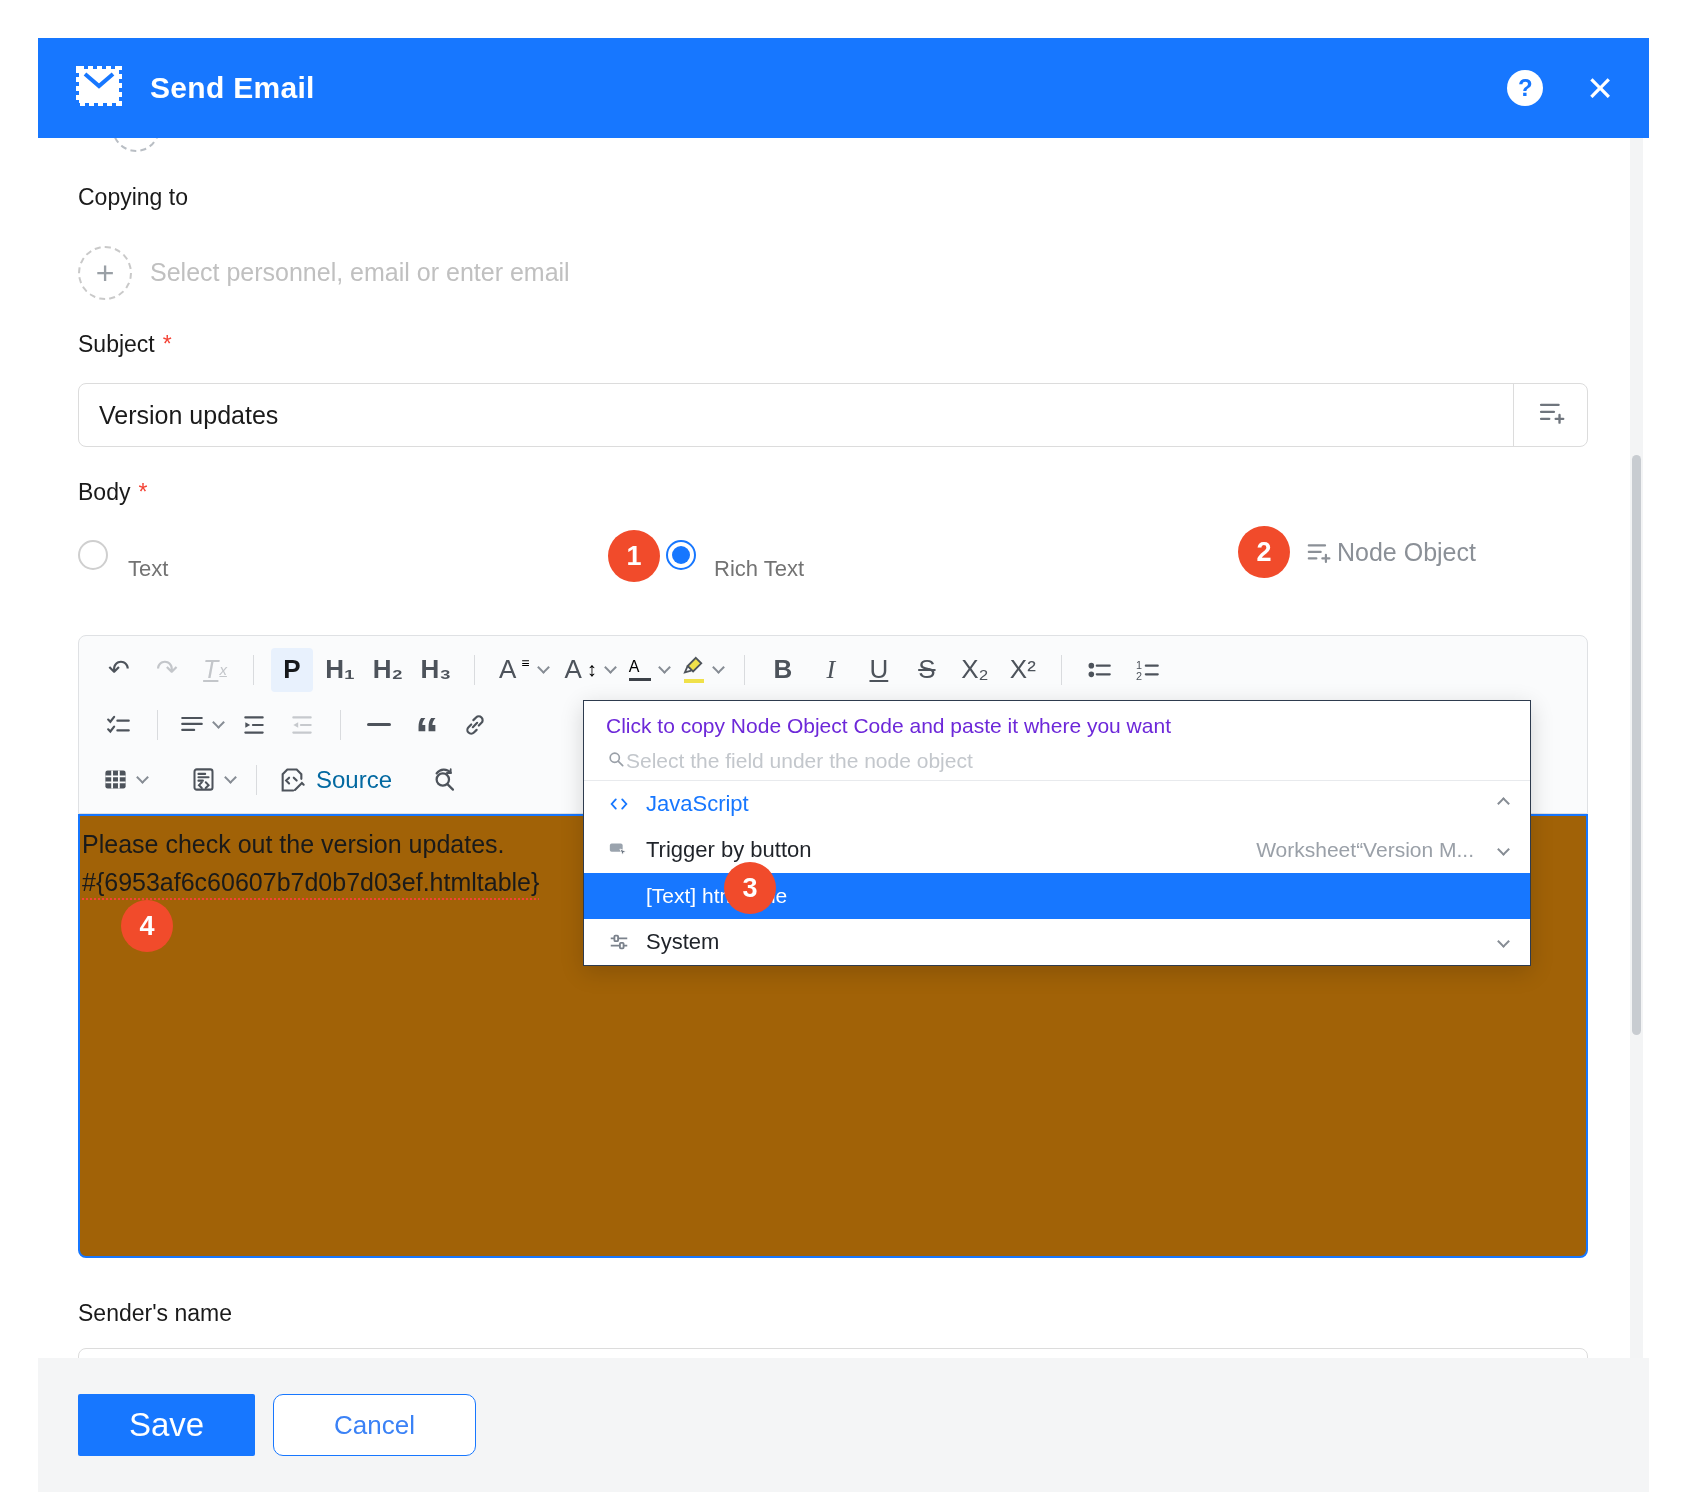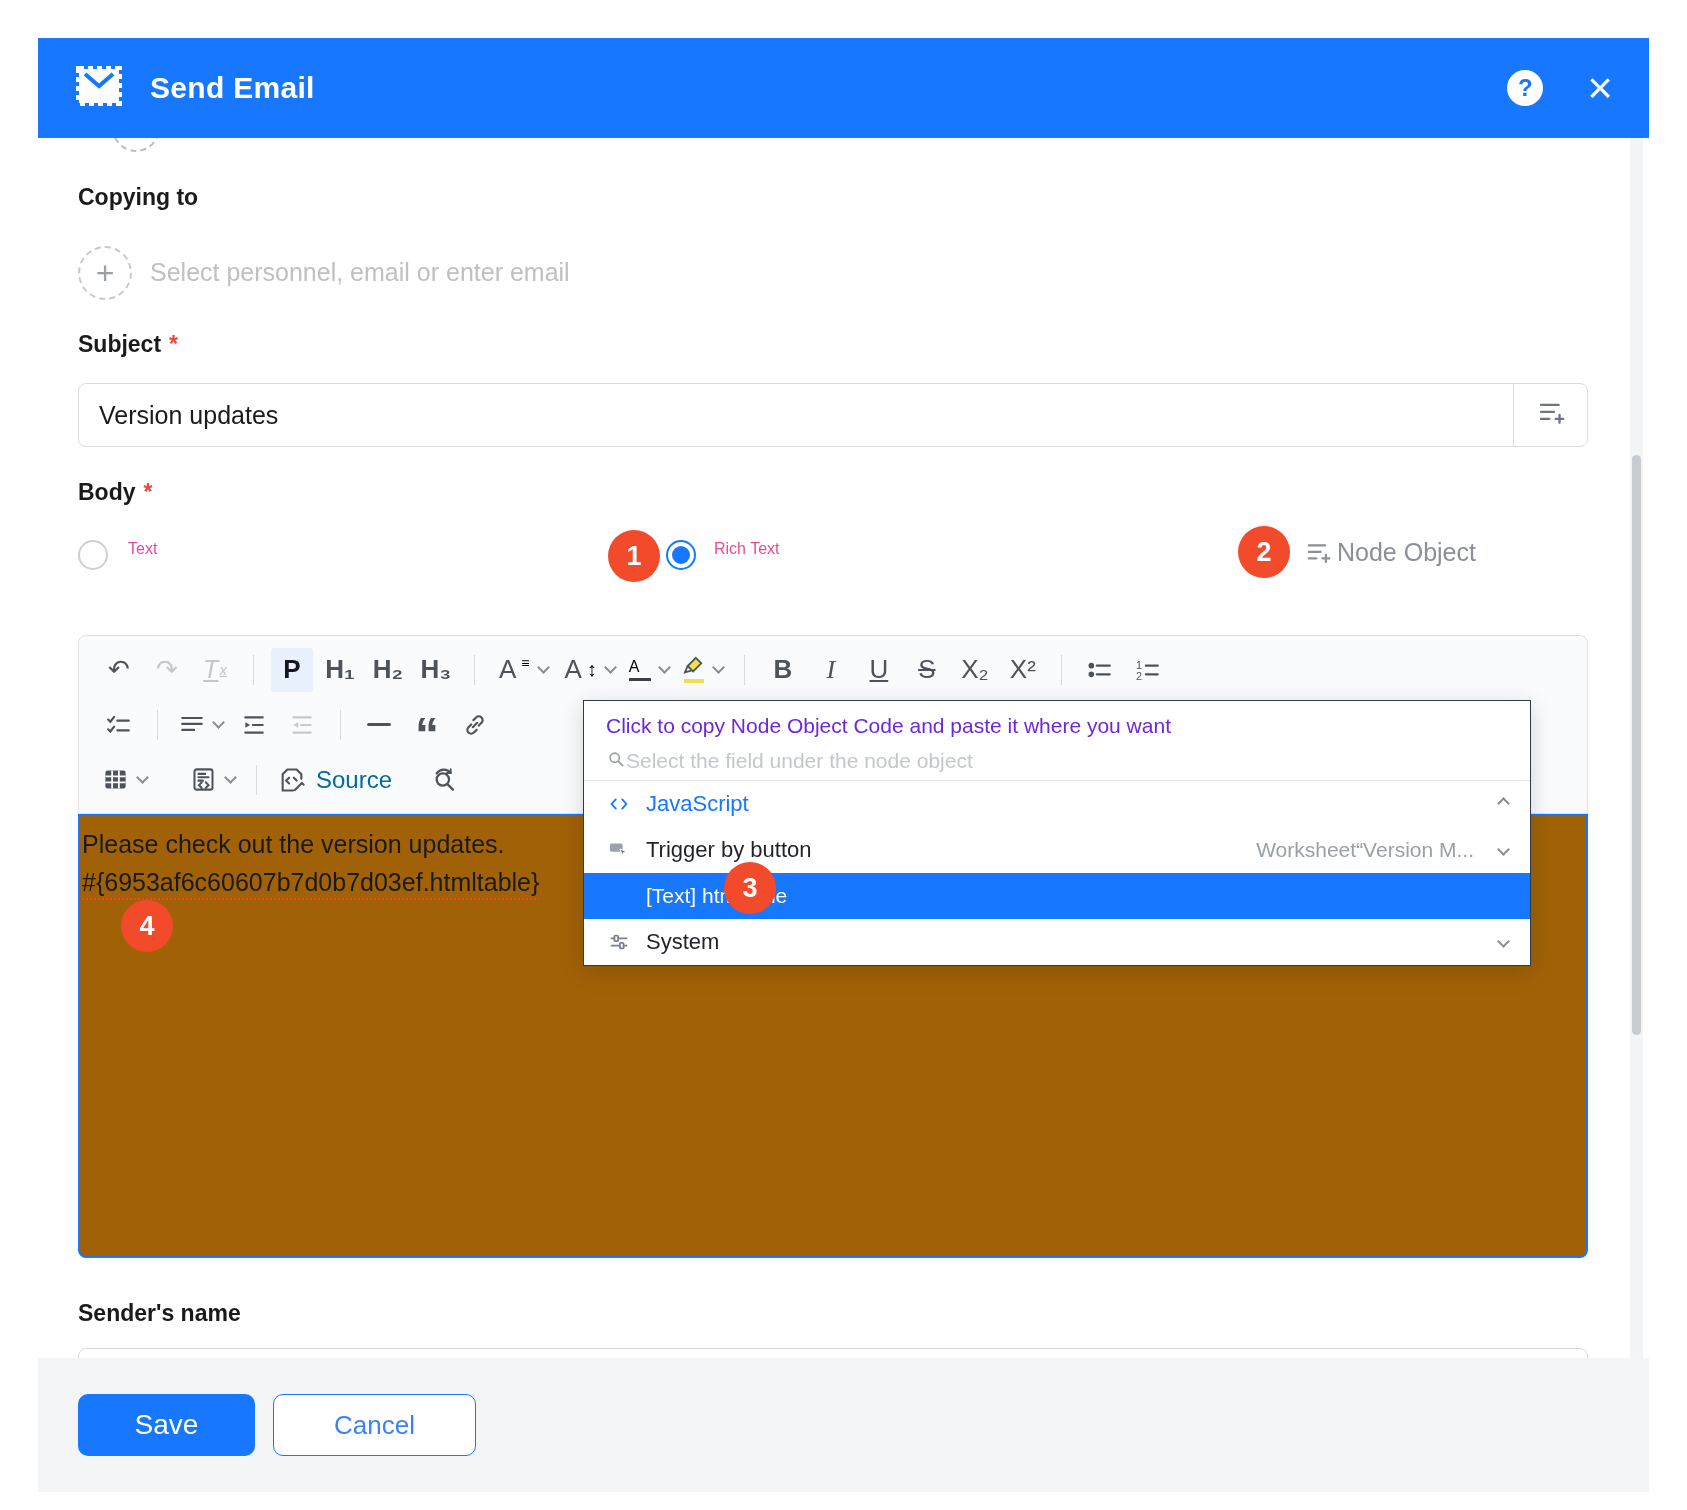--- a/index.html
+++ b/index.html
@@ -12,42 +12,42 @@
   .title { color: #fff; font-size: 30px; font-weight: bold; margin-left: 26px; letter-spacing: .3px; }
   .hspace { flex: 1; }
   .help { width: 36px; height: 36px; border-radius: 50%; background: #fff; color: #1777ff;
           font-weight: bold; font-size: 24px; display: flex; align-items: center; justify-content: center; }
   .close { color: #fff; font-size: 44px; font-weight: 300; margin-left: 44px; line-height: 1; }
 
   .artifact { position: absolute; left: 112px; top: 104px; width: 48px; height: 48px;
               border: 2px dashed #b9bec4; border-radius: 50%; z-index: 5; }
 
   
-  .flabel { position: absolute; font-size: 23px; font-weight: bold; color: #1a1a1a; z-index: 3; }
+  .flabel { position: absolute; font-size: 23px; font-weight: normal; color: #1a1a1a; z-index: 3; }
   .req { color: #f44336; margin-left: 8px; }
 
   
   .add-circle { position: absolute; left: 78px; top: 246px; width: 54px; height: 54px;
                 border: 2px dashed #c9c9c9; border-radius: 50%; color: #9aa0a6;
                 display: flex; align-items: center; justify-content: center; font-size: 32px; font-weight: 300; z-index: 3; }
   .cc-ph { position: absolute; left: 150px; top: 258px; font-size: 25px; color: #c0c0c0; z-index: 3; }
 
   
   .subject-box { position: absolute; left: 78px; top: 383px; width: 1510px; height: 64px;
                  border: 1px solid #dcdcdc; border-radius: 8px; display: flex; align-items: stretch; background: #fff; z-index: 3; }
   .subject-input { flex: 1; border: none; outline: none; font-size: 25px; color: #1a1a1a;
                    padding: 0 20px; background: transparent; font-family: inherit; border-radius: 8px; }
   .subject-node-btn { width: 74px; border-left: 1px solid #dcdcdc; display: flex; align-items: center; justify-content: center; }
 
   
   .radio-row { position: absolute; left: 78px; top: 528px; width: 1510px; height: 58px; z-index: 3; }
   .radio { position: absolute; width: 30px; height: 30px; border-radius: 50%; border: 2px solid #cfcfcf; background: #fff; }
   .radio.checked { border-color: #1777ff; }
   .radio.checked::after { content: ""; position: absolute; inset: 4px; border-radius: 50%; background: #1777ff; }
-  .radio-label { position: absolute; font-size: 16px; color: #ec4899; }
+  .radio-label { position: absolute; font-size: 22px; color: #737373; margin-top: 16px; }
   .node-object-link { position: absolute; display: flex; align-items: center; color: #8b9097; font-size: 25px; }
   .node-object-link svg { margin-right: 6px; }
 
   .badge { position: absolute; width: 52px; height: 52px; border-radius: 50%; background: #f14b2b;
            color: #fff; font-size: 27px; font-weight: bold; display: flex; align-items: center;
            justify-content: center; z-index: 40; }
 
   
   .editor { position: absolute; left: 78px; top: 635px; width: 1510px; z-index: 2; }
   .toolbar { border: 1px solid #dfe1e4; background: #fafbfc; border-radius: 8px 8px 0 0; padding: 6px 10px; }
@@ -101,22 +101,22 @@
   
   .scroll-track { position: absolute; left: 1630px; top: 138px; width: 13px; height: 1220px; background: #f3f4f5; z-index: 15; }
   .scroll-thumb { position: absolute; left: 2px; top: 317px; width: 9px; height: 580px; background: #c8ccd1; border-radius: 5px; }
 
   
   .sender-input { position: absolute; left: 78px; top: 1348px; width: 1510px; height: 56px;
                   border: 1px solid #dcdcdc; border-radius: 8px; background: #fff; z-index: 3;
                   font-size: 25px; padding: 0 20px; font-family: inherit; outline: none; }
   .footer { position: absolute; left: 38px; top: 1358px; width: 1611px; height: 134px; background: #f4f5f6;
             display: flex; align-items: center; padding: 0 40px; gap: 18px; z-index: 25; }
-  .btn-save { width: 177px; height: 62px; background: #1777ff; color: #fff; font-size: 28px;
-              border: none; border-radius: 10px; font-family: inherit; }
+  .btn-save { width: 177px; height: 62px; background: #1777ff; color: #fff; font-size: 33px;
+              border: none; border-radius: 2px; font-family: inherit; }
   .btn-cancel { width: 203px; height: 62px; background: #fff; color: #3b82f6; font-size: 26px;
                 border: 1px solid #1777ff; border-radius: 10px; font-family: inherit; }
 </style>
 </head>
 <body>
 
 <div class="canvas">
 
   <div class="artifact"></div>
 

